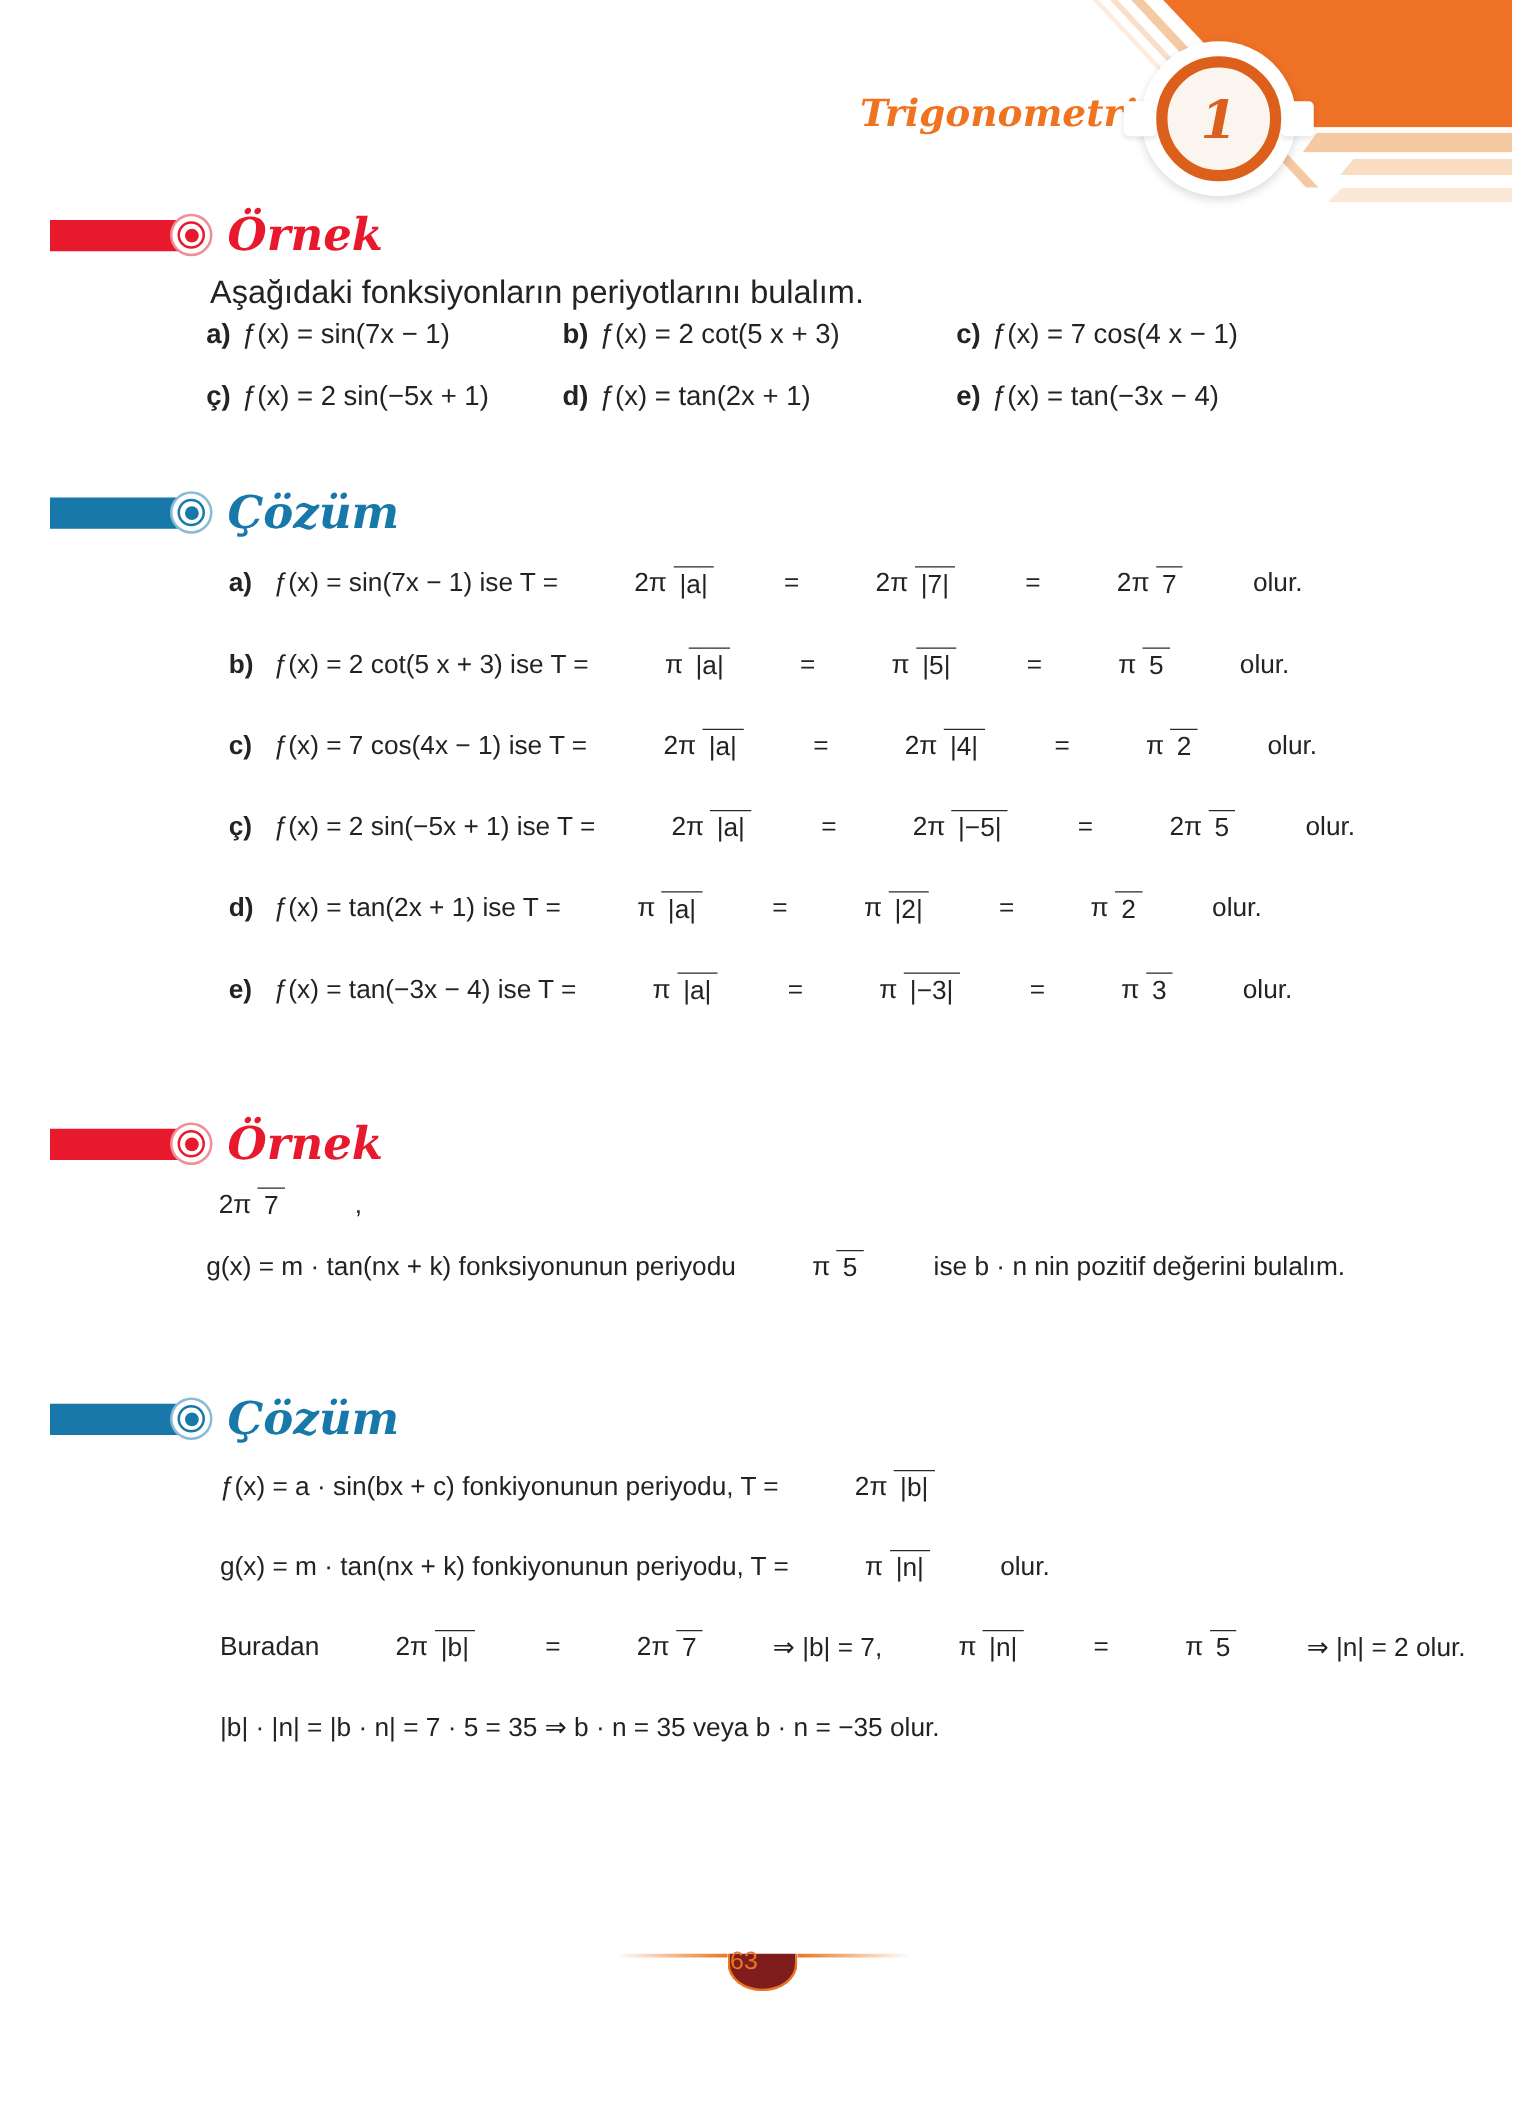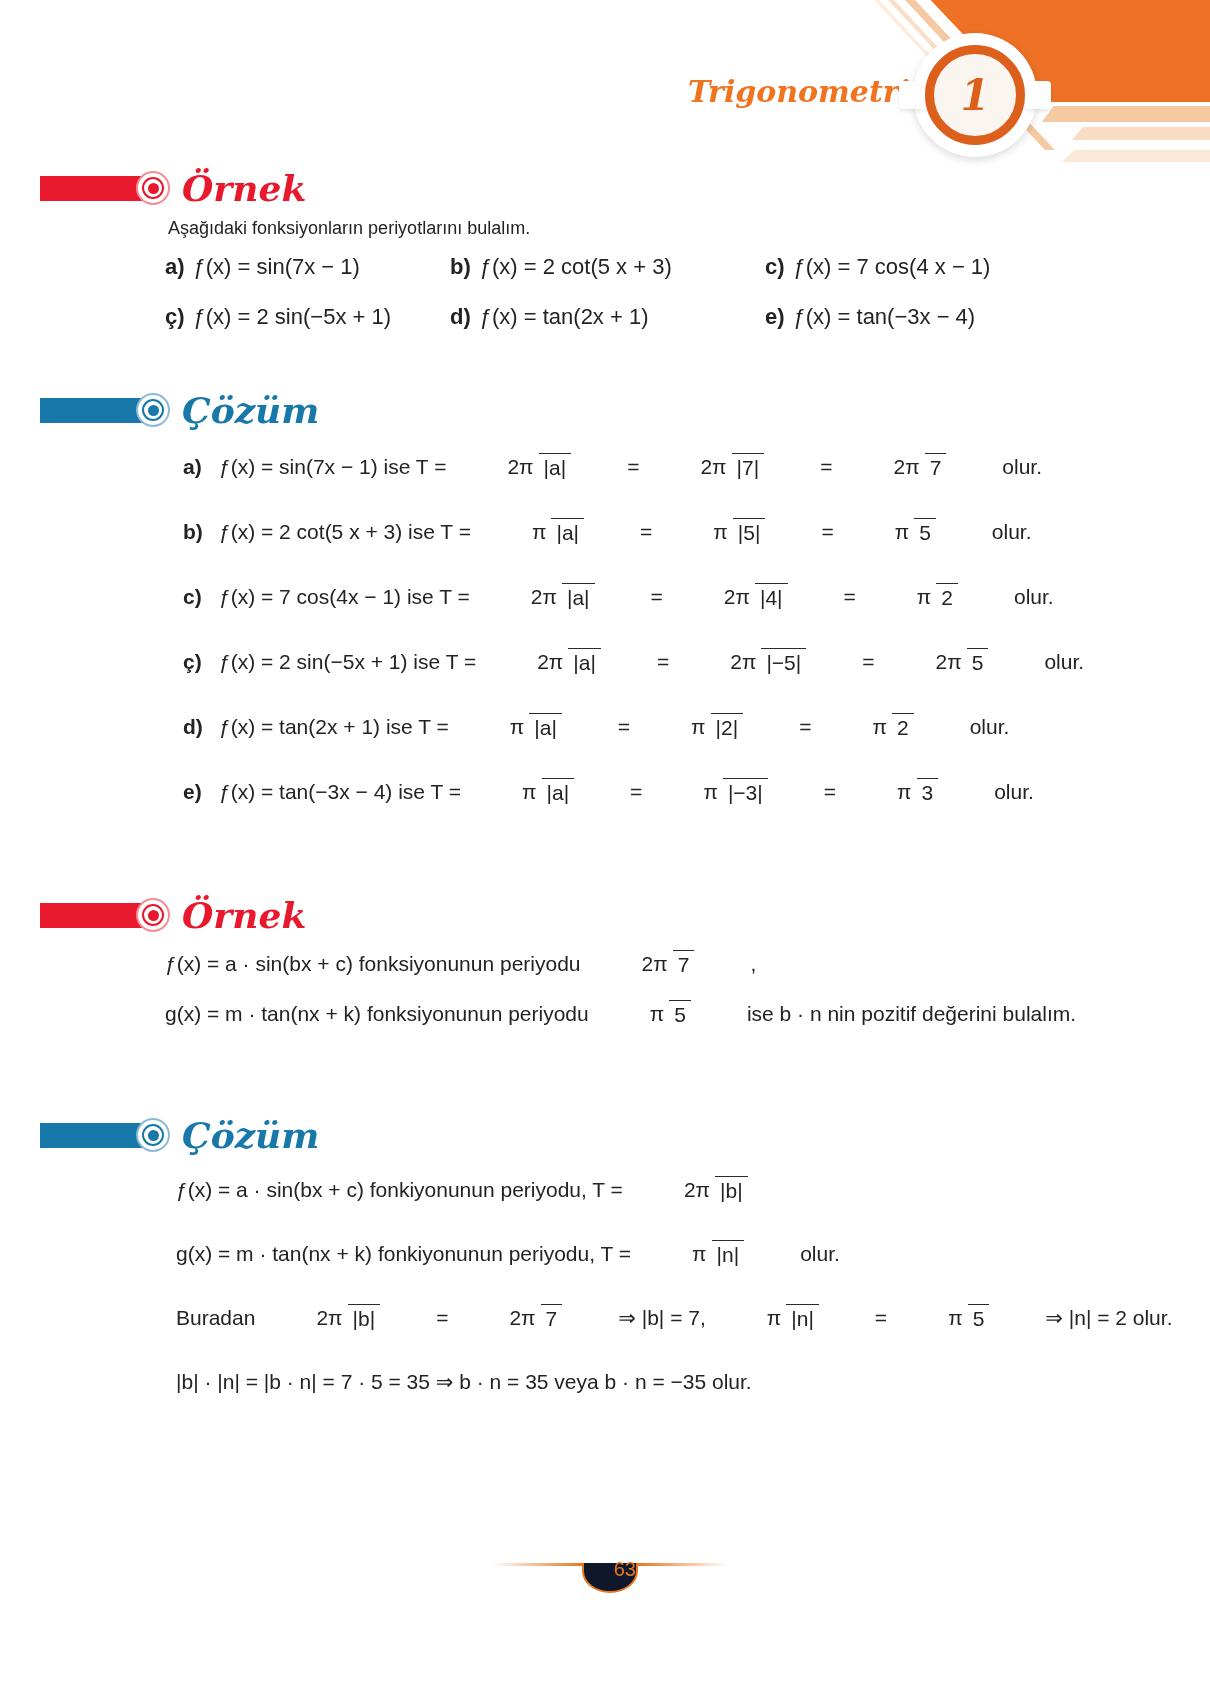--- a/index.html
+++ b/index.html
@@ -34,21 +34,21 @@
   .blue-theme{--c:#1778A9;--cl:rgba(23,120,169,.5);}
   .sec-bar{width:106px;height:25px;background:var(--c);}
   .rings{width:34px;height:34px;border-radius:50%;background:#fff;border:2px solid var(--cl);
     display:flex;align-items:center;justify-content:center;margin-left:-10px;box-sizing:border-box;}
   .ring-mid{width:22px;height:22px;border-radius:50%;border:2.5px solid var(--c);background:#fff;
     display:flex;align-items:center;justify-content:center;box-sizing:border-box;}
   .ring-dot{width:11px;height:11px;border-radius:50%;background:var(--c);}
   .sec-title{margin-left:12px;font-family:"DejaVu Serif", serif;font-style:italic;font-weight:bold;
     font-size:36px;color:var(--c);}
   
-  .intro{position:absolute;left:168px;top:218px;font-size:18px;}
+  .intro{position:absolute;left:168px;top:218px;font-size:26px;}
   .items-grid{position:absolute;left:165px;top:254px;width:1010px;display:grid;
     grid-template-columns:285px 315px 1fr;row-gap:24px;font-size:22px;}
   .item{display:flex;gap:9px;align-items:baseline;}
   .item-label{font-weight:bold;}
   .eq-col{position:absolute;display:flex;flex-direction:column;}
   .sol1{left:183px;top:441px;gap:13px;}
   .ex2{left:165px;top:939px;gap:0;}
   .sol2{left:176px;top:1165px;gap:14px;}
   .eq-row{display:flex;align-items:center;min-height:52px;font-size:21px;}
   .ex2 .eq-row{min-height:50px;}
@@ -60,21 +60,21 @@
   .frac{display:inline-flex;align-items:flex-end;margin:0 5px;line-height:1.2;}
   .frac .num{padding:0 5px 1px;}
   .frac .den{border-top:1.7px solid #2a2a2a;padding:1px 5px 0;}
   
   .page-footer{position:absolute;left:492px;top:1563px;width:236px;display:flex;align-items:flex-start;}
   .f-line{flex:1;height:2.5px;margin-top:0;}
   .f-left{background:linear-gradient(to right, rgba(232,119,34,0), #E87722);}
   .f-right{background:linear-gradient(to left, rgba(232,119,34,0), #E87722);}
   .f-notch{width:56px;height:30px;border:2.5px solid #E87722;border-top:none;
     border-radius:0 0 56px 56px / 0 0 44px 44px;box-sizing:border-box;
-    display:flex;justify-content:flex-end;background:#0f172a;}
+    display:flex;justify-content:flex-start;background:#7f1d1d;}
   .f-num{font-size:20px;color:#E87722;transform:translateY(-5px);}
 </style>
 </head>
 <body>
 
 <div id="page">
 
   <div class="diag d3"></div>
   <div class="diag d2"></div>
   <div class="diag d1"></div>
@@ -274,21 +274,20 @@
       <div class="ring-mid">
           <div class="ring-dot"></div>
         </div>
     </div>
     <div class="sec-title">Örnek</div>
   </div>
 
   <div class="eq-col ex2">
     <div class="eq-row">
         <span class="eq-body">
-          <span class="mtxt">ƒ(x) = a · sin(bx + c) fonksiyonunun periyodu</span>
           <span class="frac">
             <span class="num">2π</span>
             <span class="den">7</span>
           </span>
           <span class="mtxt">,</span>
         </span>
       </div>
     <div class="eq-row">
         <span class="eq-body">
           <span class="mtxt">g(x) = m · tan(nx + k) fonksiyonunun periyodu</span>

